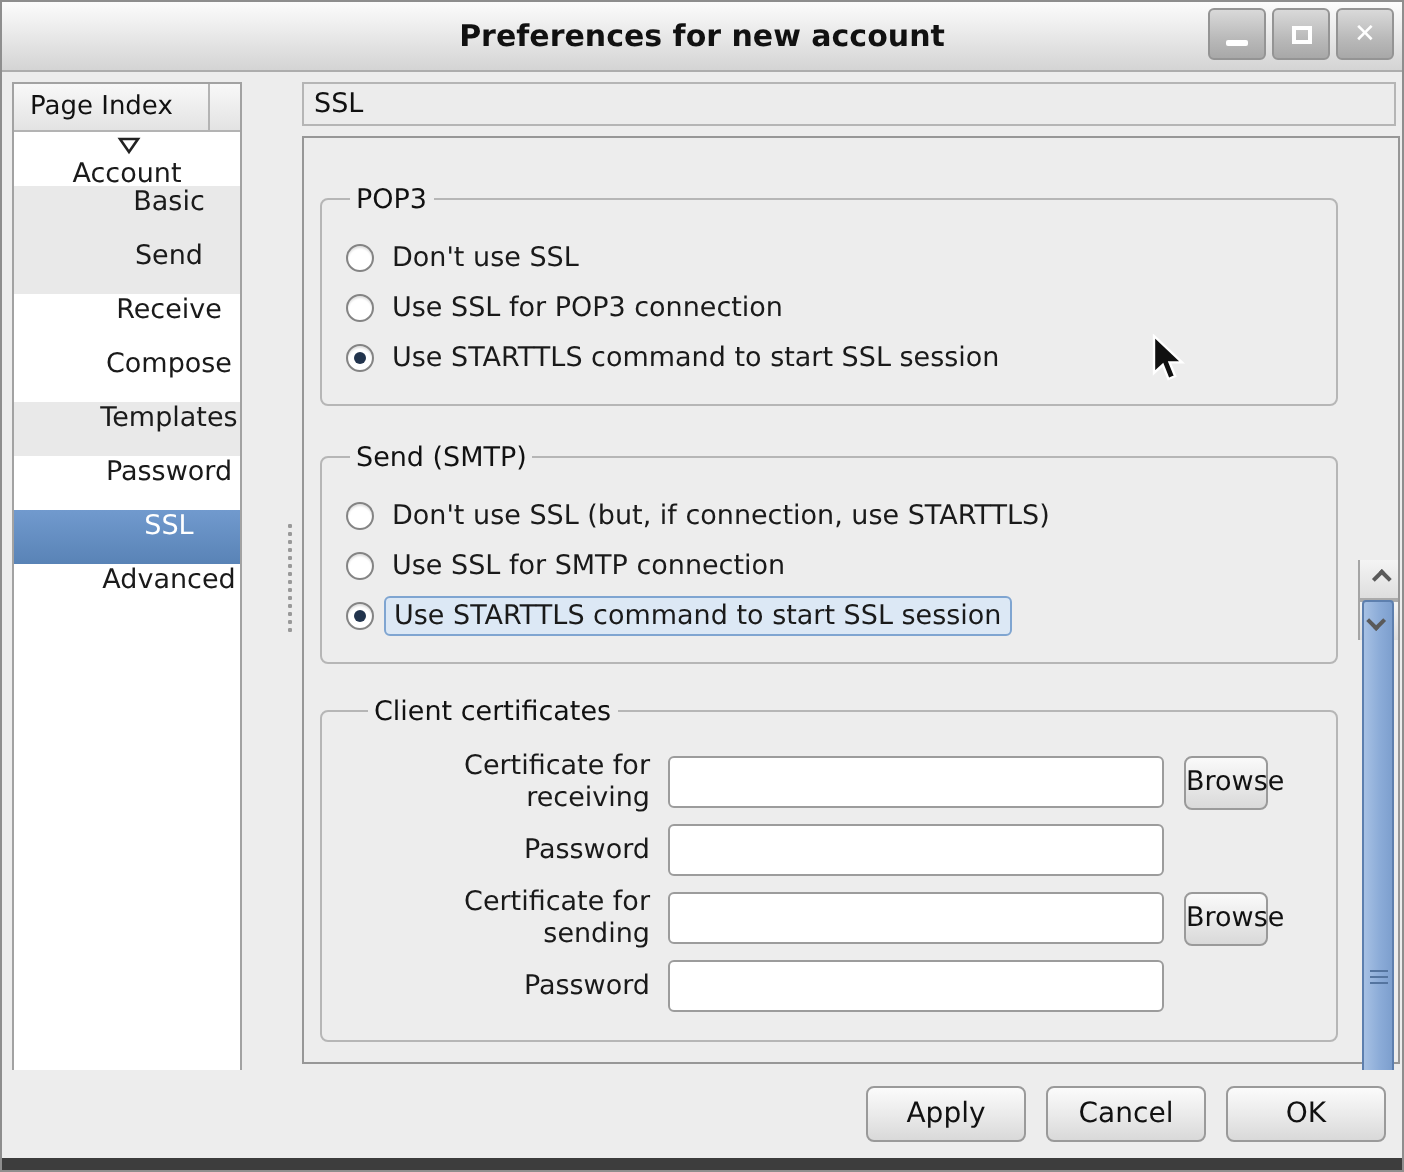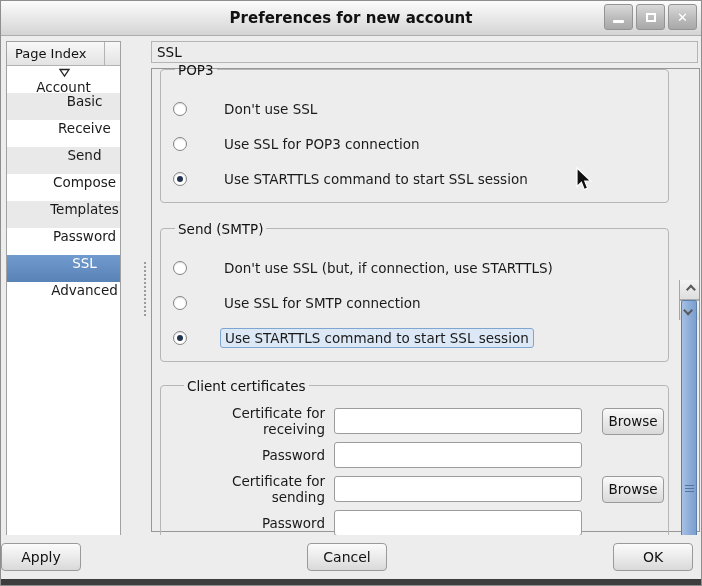--- a/index.html
+++ b/index.html
@@ -53,36 +53,36 @@
   
   .scrollwin { position:absolute; left:150px; top:67px; width:549px; height:464px;
                border:1px solid #979797; background:#ededed; display:flex;align-items:center; }
   .content { flex:1; overflow:hidden; padding:12px 10px 0 8px; }
 
   fieldset { border:1px solid #b6b6b6; border-radius:4px; padding:6px 12px 13px 12px; }
   fieldset legend { padding:0 3px; margin-left:2px; font-size:13.5px; color:#111; }
   .fs-smtp { margin-top:18px; }
   .fs-cert { margin-top:16px;padding-left:21px; }
 
-  .radio-row { display:flex; align-items:center; margin-top:15px; height:20px;gap:28px; }
+  .radio-row { display:flex; align-items:center; margin-top:5px; height:20px; }
   .radio { width:14px; height:14px; border-radius:50%; background:#fff;
            border:1px solid #848484; margin-right:9px; flex:none; position:relative;
            box-shadow:inset 0 1px 1px rgba(0,0,0,.12); }
   .radio.on::after { content:""; position:absolute; left:3px; top:3px; width:6px; height:6px;
                      border-radius:50%; background:#22344d; }
   .radio-label { font-size:13.5px; }
   .radio-label.focused { background:#dce8f5; border:1px solid #7fa5d1; border-radius:3px;
                          padding:1px 4px; margin-left:-4px; }
 
   .cert-grid { display:grid; grid-template-columns:152px 1fr 74px; grid-auto-rows:27px;
                row-gap:7px; column-gap:0; align-items:center; margin-top:8px; }
   .cert-label { text-align:right; padding-right:9px; font-size:13.5px; }
   .cert-input { height:26px; border:1px solid #9c9c9c; border-radius:3px; background:#fff;
                 padding:0 5px; font:13px "DejaVu Sans",sans-serif; width:100%; outline:none; }
-  .browse-btn { margin-left:20px; width:62px; height:27px; border:1px solid #9a9a9a;
+  .browse-btn { margin-left:10px; width:42px; height:27px; border:1px solid #9a9a9a;
                 border-radius:4px; background:linear-gradient(#fafafa,#e8e8e8 55%,#d9d9d9);
                 font:13.5px "DejaVu Sans",sans-serif; color:#111; }
 
   
   .scrollbar { width:20px; border-left:1px solid #a5a5a5; background:#d8d8d8;
                display:flex; flex-direction:column; }
   .sb-btn { height:20px; background:linear-gradient(#f4f4f4,#dedede); flex:none;
             display:flex; align-items:center; justify-content:center; }
   .sb-btn.up { border-bottom:1px solid #ababab; }
   .sb-btn.down { border-top:1px solid #ababab; }
@@ -91,21 +91,21 @@
   .chev.down { transform:rotate(-45deg) translate(-1px,-1px); }
   .sb-track { flex:1; background:linear-gradient(90deg,#cfcfcf,#dedede); position:relative; }
   .sb-thumb { position:absolute; left:1px; top:0; width:16px; height:380px;
               border:1px solid #5d7fae; border-radius:2px;
               background:linear-gradient(90deg,#a7c1e4,#8cacd8 55%,#7d9fce); }
   .sb-grip { position:absolute; left:3px; top:50%; margin-top:-5px; width:9px; }
   .sb-grip i { display:block; height:1px; background:#54749f; margin-bottom:2px; }
 
   
   .actionbar { position:absolute; left:0; right:0; bottom:6px; height:44px;
-               display:flex; justify-content:space-between; align-items:center;
+               display:flex; justify-content:flex-end; align-items:center;
                gap:10px; padding-right:8px; background:#ededed; }
   .act-btn { width:80px; height:28px; border:1px solid #9a9a9a; border-radius:4px;
              background:linear-gradient(#fbfbfb,#e9e9e9 55%,#d9d9d9);
              font:14px "DejaVu Sans",sans-serif; color:#111; }
   .bottom-strip { position:absolute; left:0; right:0; bottom:0; height:6px; background:#3d3d3d; }
 
   
   .cursor { position:absolute; left:575px; top:166px; width:17px; height:25px; pointer-events:none; }
 </style>
 </head>
@@ -137,25 +137,25 @@
       <span class="expander">
         <svg width="13" height="13" viewBox="0 0 13 13">
             <path d="M2 3.5 L11 3.5 L6.5 10 Z" fill="none" stroke="#222" stroke-width="1.3"></path>
           </svg>
       </span>
       <span class="tree-label-root">Account</span>
     </div>
     <div class="tree-row zebra">
         <span class="tree-child">Basic</span>
       </div>
-    <div class="tree-row">
-        <span class="tree-child">Receive</span>
-      </div>
     <div class="tree-row zebra">
         <span class="tree-child">Send</span>
+      </div>
+    <div class="tree-row">
+        <span class="tree-child">Receive</span>
       </div>
     <div class="tree-row">
         <span class="tree-child">Compose</span>
       </div>
     <div class="tree-row zebra">
         <span class="tree-child">Templates</span>
       </div>
     <div class="tree-row">
         <span class="tree-child">Password</span>
       </div>

